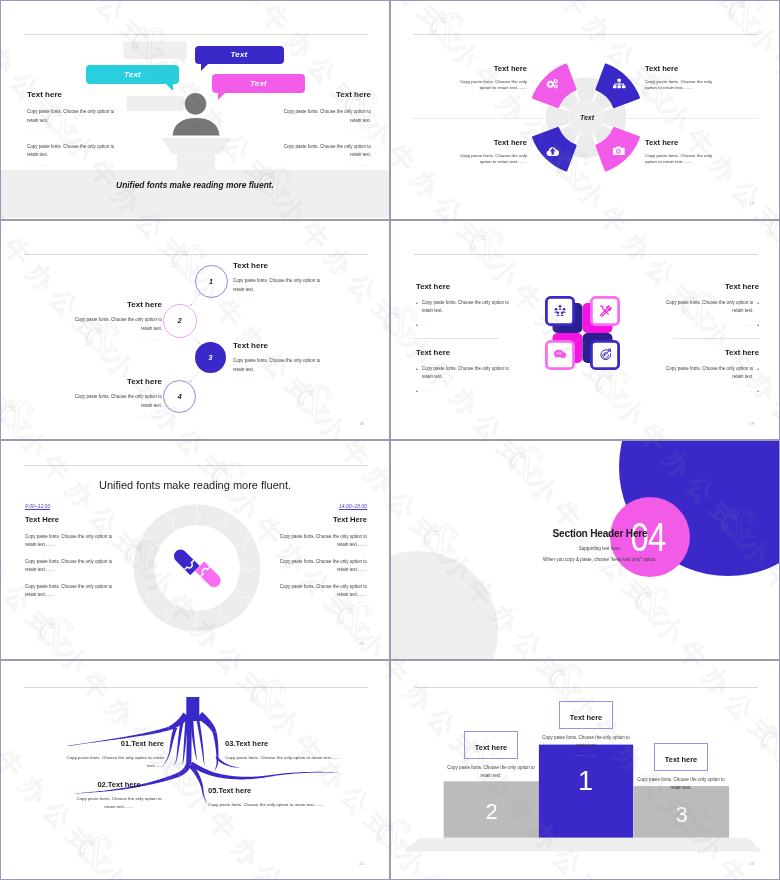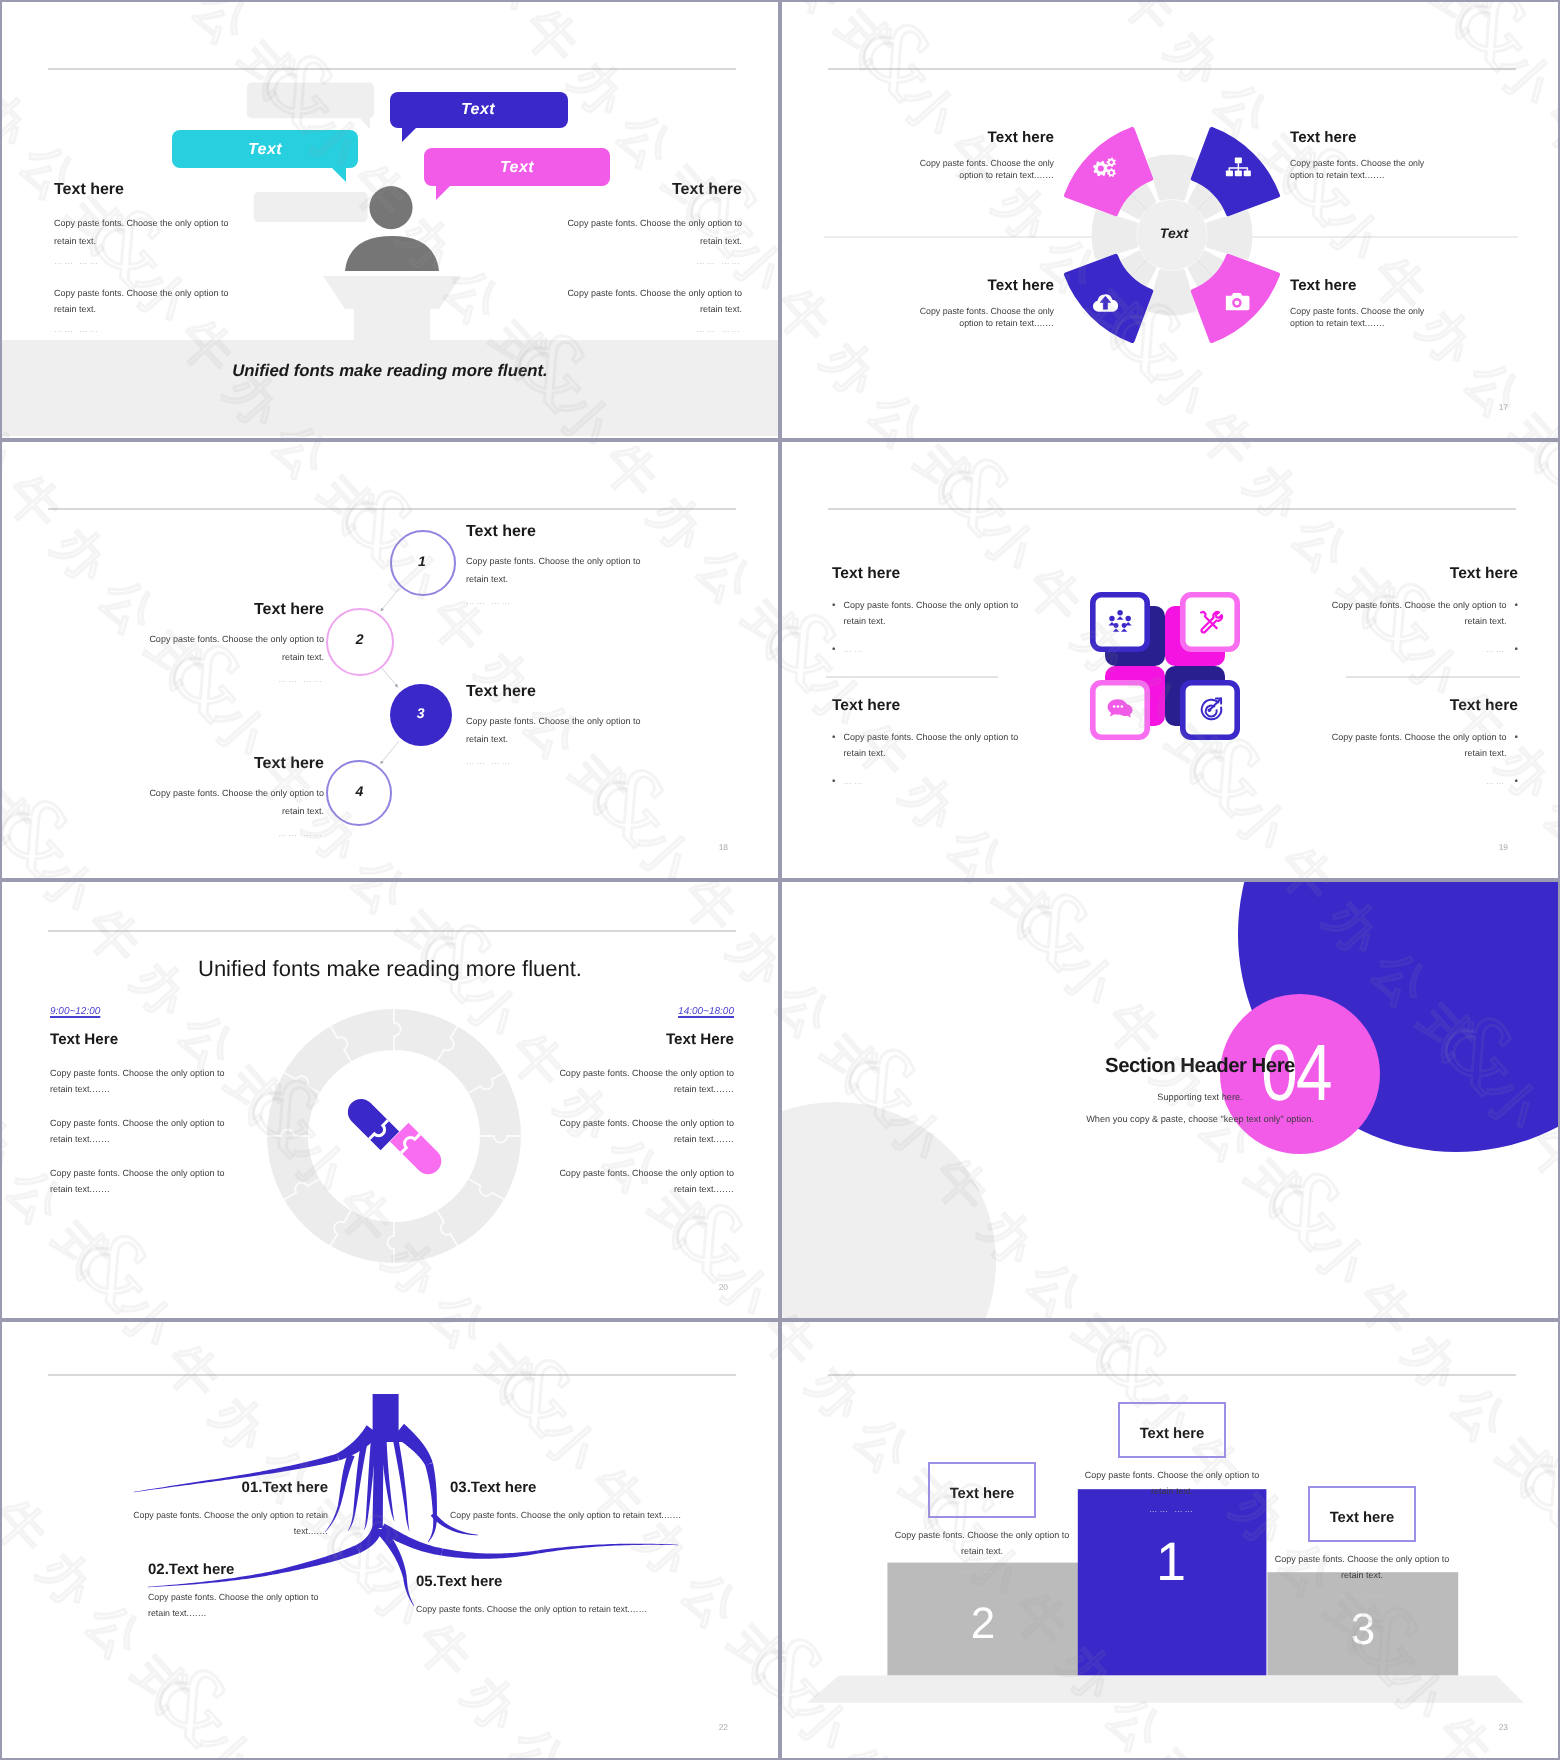--- a/index.html
+++ b/index.html
@@ -86,21 +86,21 @@
     font-size:40px;font-weight:normal;color:#fff;line-height:40px;letter-spacing:-1px;
     transform:scaleX(0.82);transform-origin:center;}
   .s6txt{position:absolute;left:109px;top:87px;width:200px;text-align:center;}
   .s6h{font-size:10.2px;font-weight:bold;color:#1a1a1a;letter-spacing:-0.25px;line-height:1.1;}
   .s6s{font-size:4.6px;color:#3c3c3c;margin-top:6.5px;}
   
   .s7blk{position:absolute;}
   .s7h{font-size:7.5px;margin-bottom:6px;line-height:1;}
   .s7b{font-size:4.4px;line-height:1.9;}
   .s7r1{left:58px;top:79px;width:105px;text-align:right;}
-  .s7r2{left:73px;top:120px;width:90px;text-align:left;}
+  .s7r2{left:73px;top:120px;width:90px;text-align:center;}
   .s7r3{left:224px;top:79px;width:160px;text-align:left;}
   .s7r4{left:240px;top:105px;width:128px;text-align:left;}
   .s7r5{left:207px;top:126px;width:160px;text-align:left;}
   
   .s8rank{position:absolute;color:#fff;text-align:center;line-height:1;}
   .s8rank2{left:78px;top:140px;width:45px;font-size:22px;}
   .s8rank1{left:172px;top:107px;width:45px;font-size:27px;}
   .s8rank3{left:268px;top:143px;width:45px;font-size:22px;}
   .s8blk{position:absolute;width:96px;text-align:center;}
   .s8box{display:inline-block;border:0.8px solid #9b90e8;padding:3.5px 10px 4px;margin-bottom:5px;}

